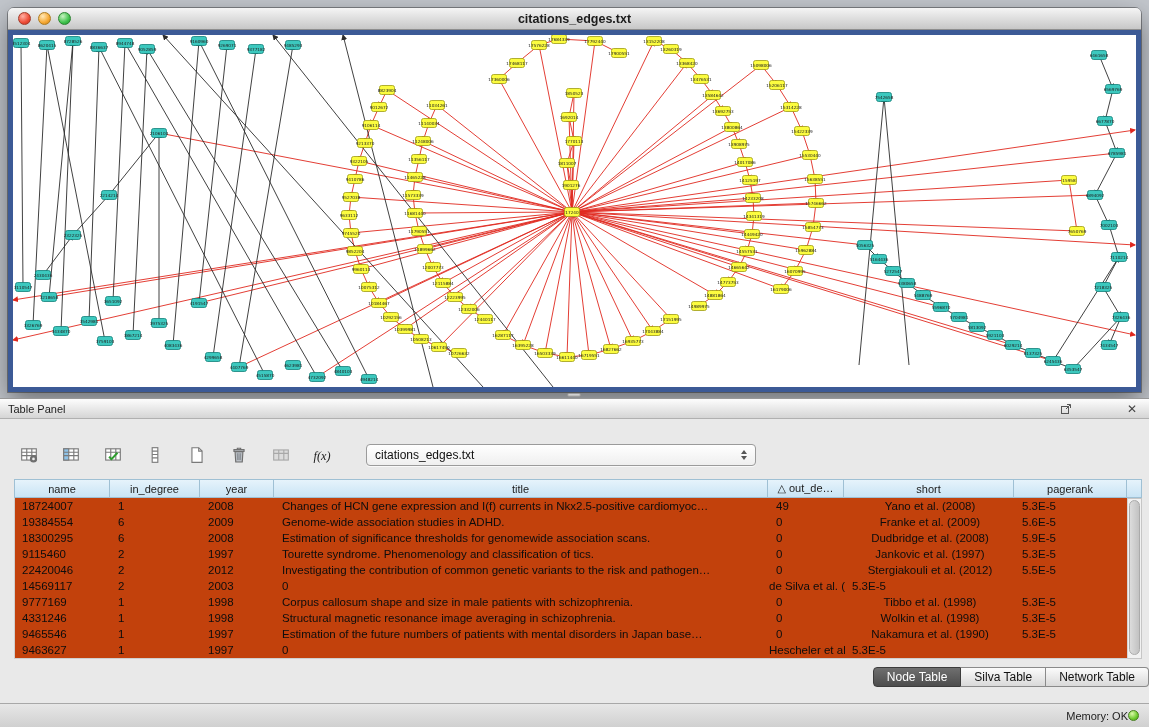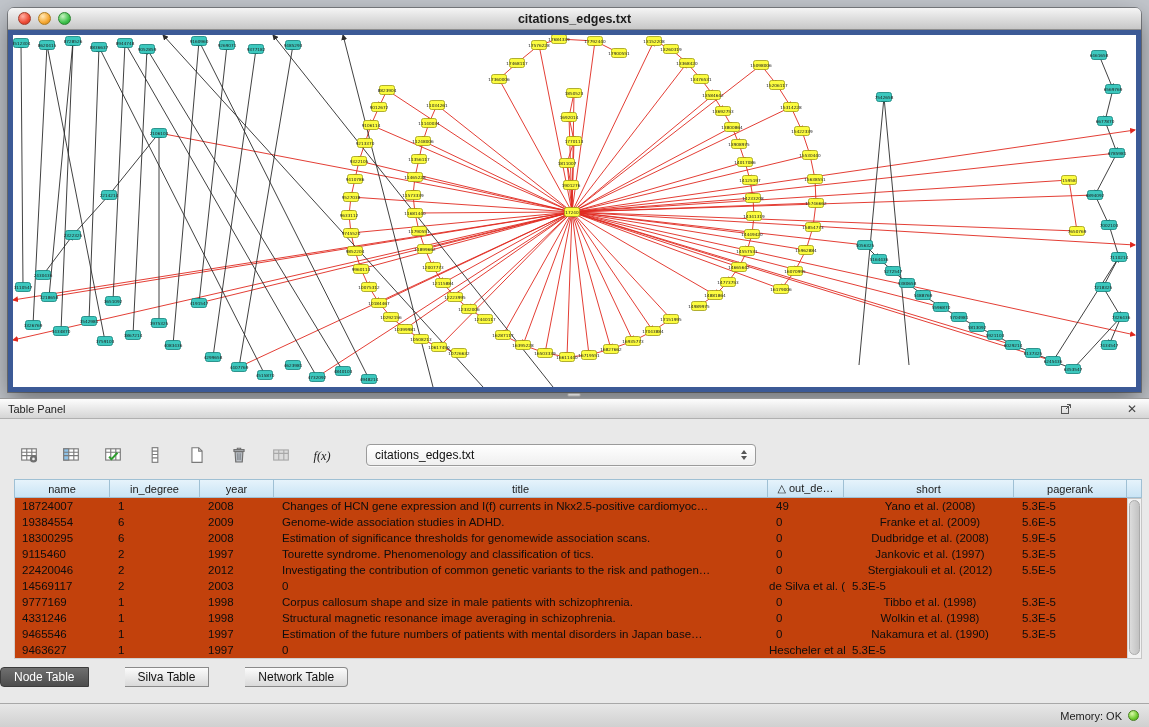--- a/index.html
+++ b/index.html
@@ -89,35 +89,35 @@
   .th:first-child{ border-left:1px solid #9fc0d4; }
   .sb-corner{ width:15px; height:19px; background:linear-gradient(#e6f3fb,#c9e4f5); border:1px solid #9fc0d4; border-left:none; }
   .tbody{ width:1113px; background:#c2410c; border-left:1px solid #cfcfcf; border-bottom:1px solid #cfcfcf; }
   .row{ display:grid; grid-template-columns:96px 90px 74px 494px 76px 170px 113px; height:16px; align-items:center; }
   .cell{ font-size:11.5px; color:#0d0d0d; padding-left:7px; white-space:nowrap; overflow:hidden; }
   .cell.c5{ text-align:center; padding-left:0; }
   .sb-track{ width:15px; background:#f2f2f2; border:1px solid #c6c6c6; border-left:1px solid #d4d4d4; position:relative; }
   .sb-thumb{ position:absolute; left:1px; right:1px; top:1px; height:155px; border-radius:6px;
     background:linear-gradient(90deg,#dcdcdc,#c2c2c2); border:1px solid #ababab; }
 
-  .tabs-row{ display:flex; justify-content:flex-start; margin-top:8px;gap:36px; }
+  .tabs-row{ display:flex; justify-content:flex-end; margin-top:8px; }
   .tab{
     height:20px; padding:0 13px; font-size:12px; display:flex; align-items:center;
     border:1px solid #8a8a8a; border-left:none;
     background:linear-gradient(#fbfbfb,#d9d9d9); color:#111;
   }
   .tab:first-child{ border-left:1px solid #8a8a8a; border-radius:4px 0 0 4px; }
   .tab:last-child{ border-radius:0 4px 4px 0; }
   .tab.active{ background:linear-gradient(#6f6f6f,#4d4d4d); color:#fff; border-color:#3c3c3c; }
 
   
   .status-bar{
     position:absolute; left:0; bottom:0; width:1149px; height:24px;
     background:linear-gradient(#e7e7e7,#d0d0d0); border-top:1px solid #a8a8a8;
-    display:flex; align-items:center; justify-content:flex-end; gap:6px; padding-right:10px;
+    display:flex; align-items:center; justify-content:flex-end; gap:0; padding-right:10px;
     font-size:11px; color:#1d1d1d;
   }
   .mem-dot{ width:11px; height:11px; border-radius:50%;
     background:radial-gradient(circle at 35% 30%, #dcf8ab, #6ecb2e 60%, #479a1c); border:1px solid #477f1e; }
 </style>
 </head>
 <body>
 
 <div class="top-window">
   <div class="titlebar">

